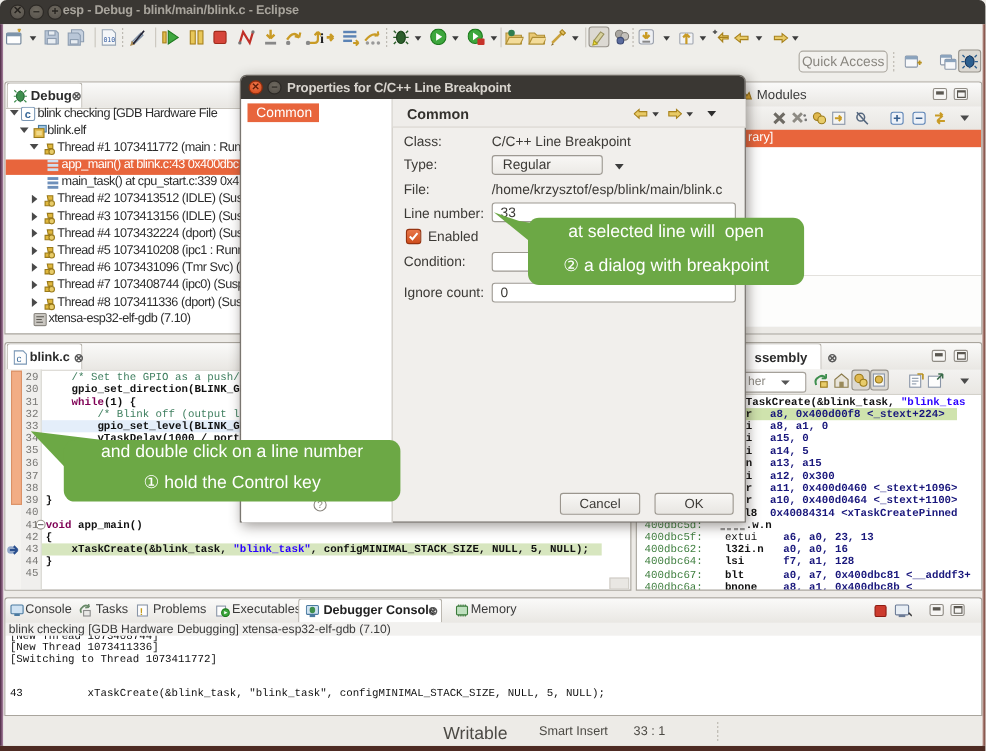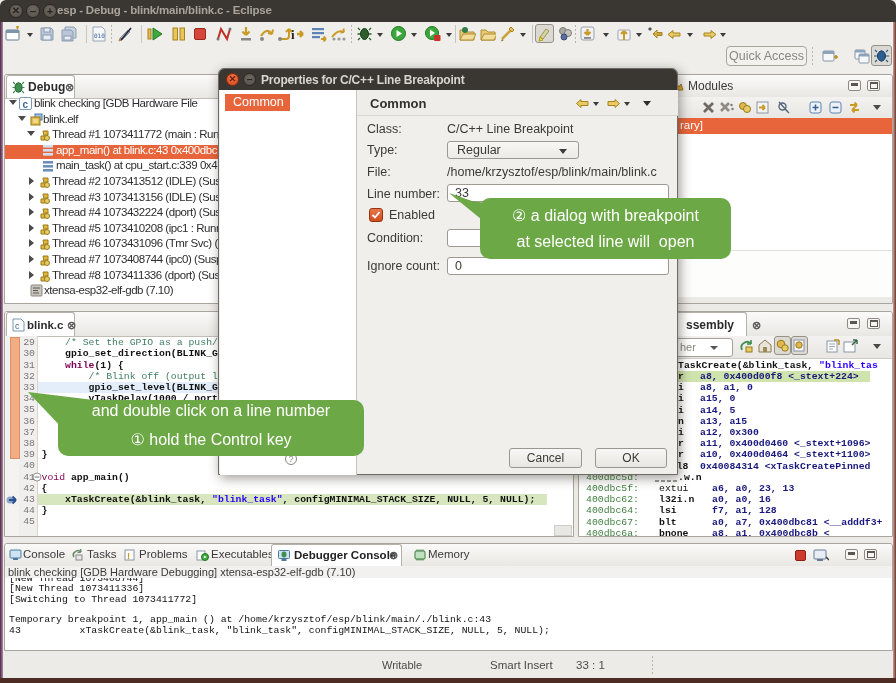--- a/index.html
+++ b/index.html
@@ -506,21 +506,21 @@
   <div class="a" style="left:15px;top:103.6px;width:15px;text-align:right;color:#787774">36</div>
   <div class="a" style="left:36.5px;top:103.6px">        <span style="font-weight:700;color:#111">gpio_set_level(BLINK_GPIO, 1);</span></div>
   <div class="a" style="left:15px;top:114.8px;width:15px;text-align:right;color:#787774">37</div>
   <div class="a" style="left:36.5px;top:114.8px">        <span style="font-weight:700;color:#111">vTaskDelay(1000 / portTICK_PERIOD_MS);</span></div>
   <div class="a" style="left:15px;top:126.0px;width:15px;text-align:right;color:#787774">38</div>
   <div class="a" style="left:36.5px;top:126.0px">    <span style="font-weight:700;color:#111">}</span></div>
   <div class="a" style="left:15px;top:137.2px;width:15px;text-align:right;color:#787774">39</div>
   <div class="a" style="left:36.5px;top:137.2px"><span style="font-weight:700;color:#111">}</span></div>
   <div class="a" style="left:15px;top:148.4px;width:15px;text-align:right;color:#787774">40</div>
   <div class="a" style="left:15px;top:159.6px;width:15px;text-align:right;color:#787774">41</div>
-  <div class="a" style="left:36.5px;top:159.6px"><span style="color:#7f0055;font-weight:400">void</span> <span style="font-weight:700;color:#111">app_main()</span></div>
+  <div class="a" style="left:36.5px;top:159.6px"><span style="color:#7f0055;font-weight:700">void</span> <span style="font-weight:700;color:#111">app_main()</span></div>
   <div class="a" style="left:15px;top:170.8px;width:15px;text-align:right;color:#787774">42</div>
   <div class="a" style="left:36.5px;top:170.8px"><span style="font-weight:700;color:#111">{</span></div>
   <div class="a" style="left:15px;top:182.0px;width:15px;text-align:right;color:#787774">43</div>
   <div class="a" style="left:36.5px;top:182.0px">    <span style="font-weight:700;color:#111">xTaskCreate(&amp;blink_task, </span><span style="color:#2a00ff;font-weight:700">"blink_task"</span><span style="font-weight:700;color:#111">, configMINIMAL_STACK_SIZE, NULL, 5, NULL);</span></div>
   <div class="a" style="left:15px;top:193.2px;width:15px;text-align:right;color:#787774">44</div>
   <div class="a" style="left:36.5px;top:193.2px"><span style="font-weight:700;color:#111">}</span></div>
   <div class="a" style="left:15px;top:204.4px;width:15px;text-align:right;color:#787774">45</div>
 </div>
 
   <div class="a" style="left:549px;top:213px;width:16px;height:9px;background:#e9e7e3;border:1px solid #cfccc5"></div>
@@ -645,26 +645,25 @@
     </div>
 
   <div class="a" style="left:0;top:22px;width:887px;height:12px;background:#f2f1ef;font-size:11px;color:#3a3a3a">
       <span class="a" style="left:3px;top:0">blink checking [GDB Hardware Debugging] xtensa-esp32-elf-gdb (7.10)</span>
     </div>
 
   <div class="a mono" style="left:0;top:34px;width:887px;height:73px;background:#fff;overflow:hidden;color:#111">
     <div class="a" style="left:4px;top:-5.2px">[New Thread 1073408744]</div>
     <div class="a" style="left:4px;top:5.2px">[New Thread 1073411336]</div>
     <div class="a" style="left:4px;top:15.6px">[Switching to Thread 1073411772]</div>
-    <div class="a" style="left:4px;top:36.4px">Temporary breakpoint 1, app_main () at /home/krzysztof/esp/blink/main/./blink.c:43</div>
     <div class="a" style="left:4px;top:46.8px">43          xTaskCreate(&amp;blink_task, "blink_task", configMINIMAL_STACK_SIZE, NULL, 5, NULL);</div>
   </div>
 </div>
 <div class="a" style="left:3px;top:651px;width:890px;height:27px;background:#edebe7">
-  <div class="a" style="left:379px;top:8px;font-size:11px;color:#4c4a45">Writable</div>
+  <div class="a" style="left:400px;top:8px;font-size:16px;color:#4c4a45">Writable</div>
   <div class="a" style="left:487px;top:8px;font-size:11.5px;color:#4c4a45">Smart Insert</div>
   <div class="a" style="left:573px;top:8px;font-size:11.5px;color:#4c4a45">33 : 1</div>
   <div class="a" style="left:649px;top:5px;width:1px;height:18px;background:repeating-linear-gradient(#b9b5ad 0 2px,transparent 2px 4px)"></div>
 </div>
 
 <div class="a" style="left:218px;top:68px;width:460px;height:407px;z-index:50;background:#f1efec;border:1px solid #6e6a64;border-radius:6px 6px 0 0;box-sizing:border-box;box-shadow:2px 3px 12px rgba(40,30,25,0.45)">
   <div class="a" style="left:0;top:0;width:458px;height:21px;background:#3a3733;border-radius:5px 5px 0 0">
     <div class="a" style="left:7px;top:4px;width:13px;height:13px;border-radius:50%;background:radial-gradient(circle at 50% 35%,#f07a50,#d44414);border:1px solid #912c0c;box-sizing:border-box;color:#5f1d08;font-size:9px;font-weight:700;text-align:center;line-height:11px">✕</div>
     <div class="a" style="left:24px;top:4px;width:13px;height:13px;border-radius:50%;background:radial-gradient(circle at 50% 35%,#6e695f,#524d47);border:1px solid #2c2925;box-sizing:border-box;color:#26231f;font-size:10px;font-weight:700;text-align:center;line-height:11px">–</div>
     <div class="a" style="left:42px;top:4px;font-size:12px;letter-spacing:-0.2px;font-weight:700;color:#d8d4ce">Properties for C/C++ Line Breakpoint</div>
@@ -685,21 +684,21 @@
     <svg class="a" width="13" height="11" style="left:250px;top:8px">
         <path d="M8 1.5 v2 h-7 v4 h7 v2 l4.5 -4 z" fill="#e8ca66" stroke="#a8821c"></path>
       </svg>
     <div class="dd" style="left:267px;top:12px"></div>
     <div class="a" style="left:286px;top:11px;width:0;height:0;border-left:4.5px solid transparent;border-right:4.5px solid transparent;border-top:5.5px solid #2d2d2d"></div>
   </div>
 
   <div class="lbl a" style="left:148px;top:53px">Class:</div>
   <div class="lbl a" style="left:228px;top:53px">C/C++ Line Breakpoint</div>
   <div class="lbl a" style="left:148px;top:74px">Type:</div>
-  <div class="a" style="left:228px;top:72px;width:132px;height:18px;background:linear-gradient(#f8f7f5,#eceae6);border:1px solid #9d9992;border-radius:3px;box-sizing:border-box">
+  <div class="a" style="left:228px;top:72px;width:101px;height:18px;background:linear-gradient(#f8f7f5,#eceae6);border:1px solid #9d9992;border-radius:3px;box-sizing:border-box">
     <span class="lbl a" style="left:9px;top:1px">Regular</span>
     <div class="a" style="left:111px;top:7px;width:0;height:0;border-left:4.5px solid transparent;border-right:4.5px solid transparent;border-top:5px solid #3c3c3c"></div>
   </div>
   <div class="lbl a" style="left:148px;top:96px">File:</div>
   <div class="lbl a" style="left:228px;top:96px">/home/krzysztof/esp/blink/main/blink.c</div>
   <div class="lbl a" style="left:148px;top:118px">Line number:</div>
   <div class="fld" style="left:228px;top:115px;width:222px;height:18px">
       <span class="lbl" style="position:absolute;left:7px;top:1px">33</span>
     </div>
   <div class="a" style="left:150px;top:139px;width:14px;height:14px;background:linear-gradient(#e8774a,#cf4e1d);border:1px solid #963310;border-radius:3px;box-sizing:border-box">
@@ -724,15 +723,15 @@
     <polygon points="8,4 90,14 44,42" fill="#6ca845"></polygon>
   </svg>
 <div class="callout" style="left:58px;top:400px;width:306px;height:56px">
   <div>and double click on a line number</div>
   <div style="margin-top:8px">① hold the Control key</div>
 </div>
 <svg class="a" width="100" height="50" style="left:440px;top:180px;z-index:60">
     <polygon points="9,13 32,21 84,29 52,48" fill="#6ca845"></polygon>
   </svg>
 <div class="callout" style="left:480px;top:198px;width:251px;height:61px">
+  <div style="line-height:26px">at selected line will&nbsp; open</div>
   <div style="margin-top:5px;line-height:26px">② a dialog with breakpoint</div>
-  <div style="line-height:26px">at selected line will&nbsp; open</div>
 </div>
 
 </body></html>

